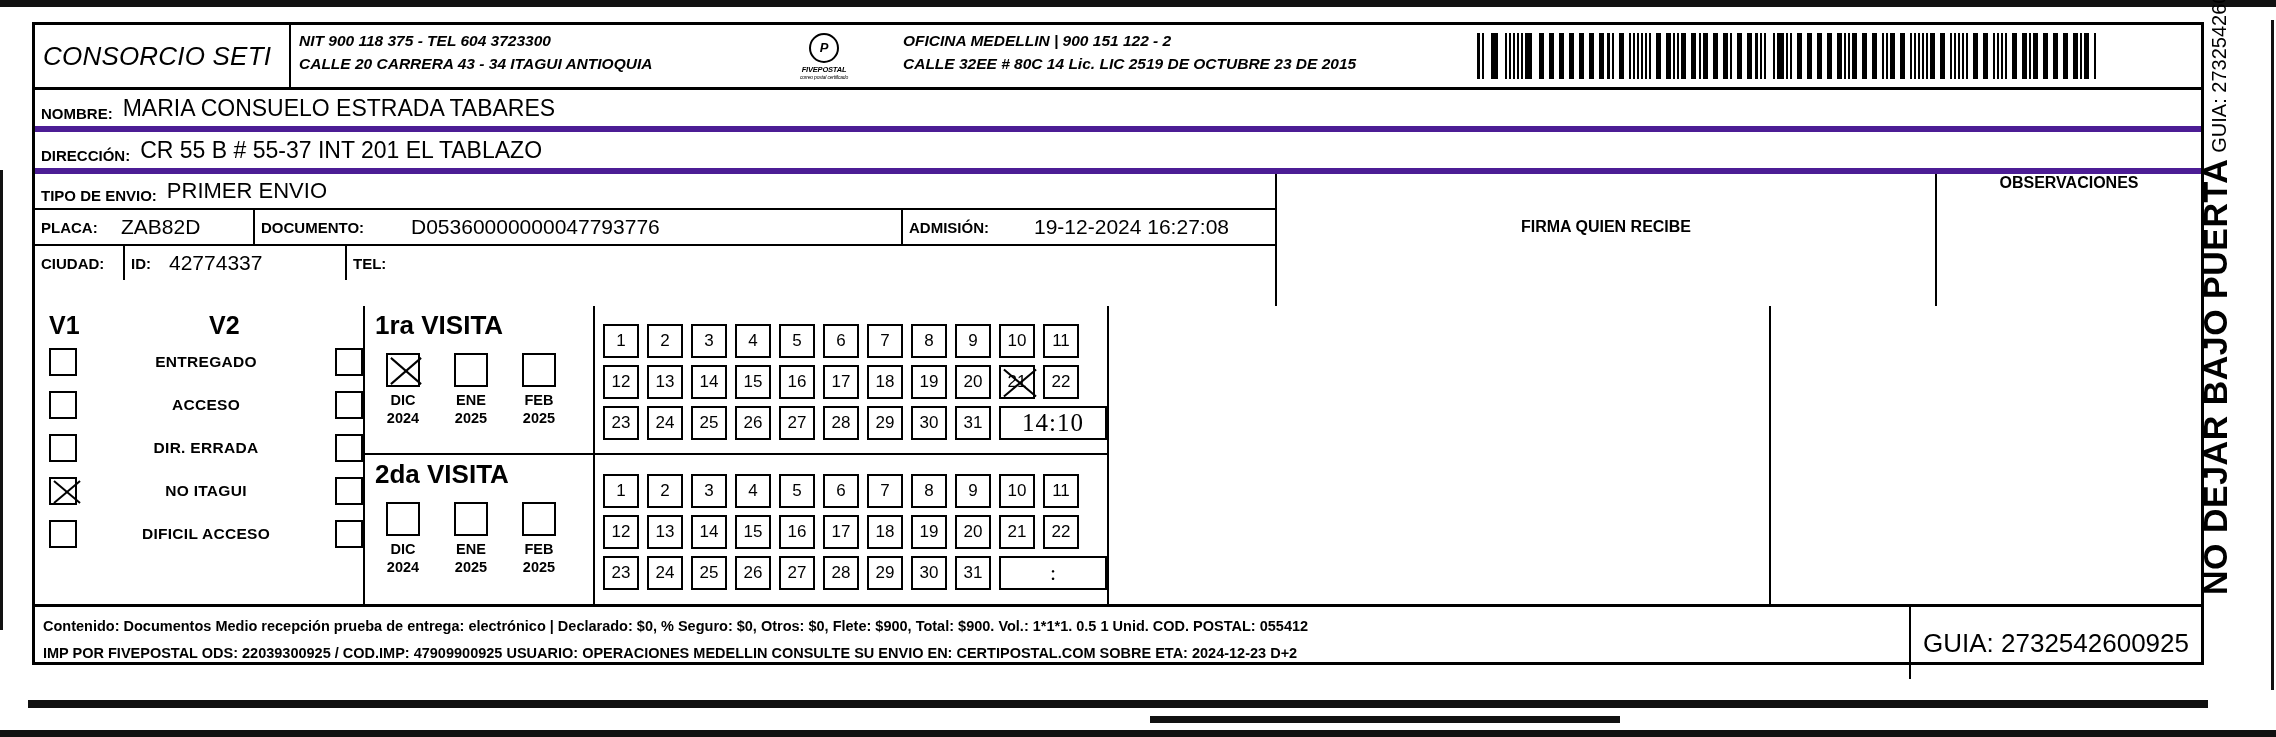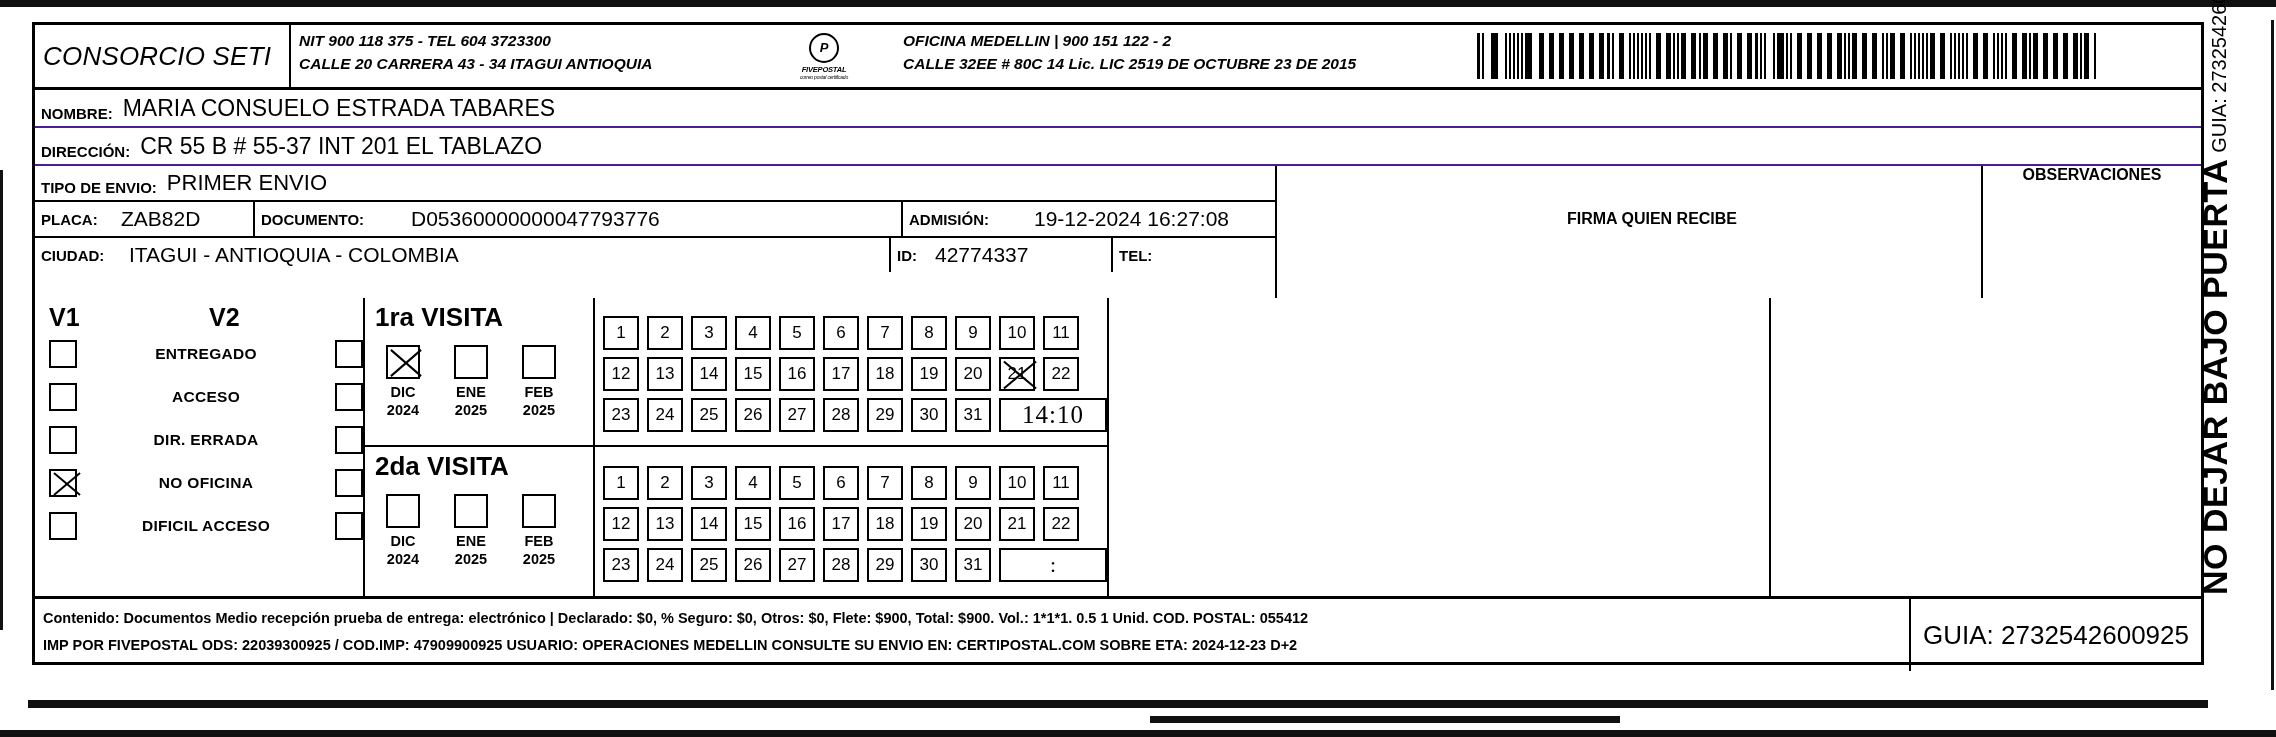--- a/index.html
+++ b/index.html
@@ -135,21 +135,21 @@
     width: 620px;
     display: flex;
     align-items: stretch;
     overflow: hidden;
   }
   .barcode i { display: block; background: #000; height: 100%; }
 
   
   .row {
     display: flex;
-    border-bottom: 2px solid #4c1d95;
+    border-bottom: 6px solid #4c1d95;
     align-items: stretch;
   }
   .lbl {
     font-size: 15px;
     font-weight: bold;
     padding: 0 4px 0 6px;
     display: flex;
     align-items: flex-end;
     padding-bottom: 4px;
     white-space: nowrap;
@@ -181,21 +181,20 @@
   .cell { display: flex; align-items: center; }
   .vdiv { border-left: 2px solid #000; }
   .firma {
     width: 660px;
     border-right: 2px solid #000;
     text-align: center;
     font-size: 16px;
     font-weight: bold;
     padding-top: 44px;
     box-sizing: border-box;
-    margin-left: 46px;
   }
   .obs {
     flex: 1;
     text-align: center;
     font-size: 16px;
     font-weight: bold;
     box-sizing: border-box;
   }
 
   
@@ -638,21 +637,20 @@
           <div class="cell vdiv" style="width:125px">
             <span class="lbl" style="align-items:center;padding-bottom:0">ADMISIÓN:</span>
           </div>
           <div class="cell val" style="flex:1;font-size:21px">19-12-2024 16:27:08</div>
         </div>
 
         <div class="bl-row">
           <div class="cell" style="width:88px">
             <span class="lbl" style="align-items:center;padding-bottom:0">CIUDAD:</span>
           </div>
-          <div class="cell val" style="width:760px;font-size:21px">ITAGUI - ANTIOQUIA - COLOMBIA</div>
           <div class="cell vdiv" style="width:38px">
             <span class="lbl" style="align-items:center;padding-bottom:0">ID:</span>
           </div>
           <div class="cell val" style="width:176px;font-size:21px">42774337</div>
           <div class="cell vdiv" style="width:60px">
             <span class="lbl" style="align-items:center;padding-bottom:0">TEL:</span>
           </div>
           <div class="cell val" style="flex:1;font-size:21px"></div>
         </div>
 
@@ -680,21 +678,21 @@
               <div class="st-name">ACCESO</div>
               <div class="chk"></div>
             </div>
             <div class="st-row">
               <div class="chk"></div>
               <div class="st-name">DIR. ERRADA</div>
               <div class="chk"></div>
             </div>
             <div class="st-row">
               <div class="chk x"></div>
-              <div class="st-name">NO OFICINA</div>
+              <div class="st-name">NO ITAGUI</div>
               <div class="chk"></div>
             </div>
             <div class="st-row">
               <div class="chk"></div>
               <div class="st-name">DIFICIL ACCESO</div>
               <div class="chk"></div>
             </div>
           </div>
       </div>
 

